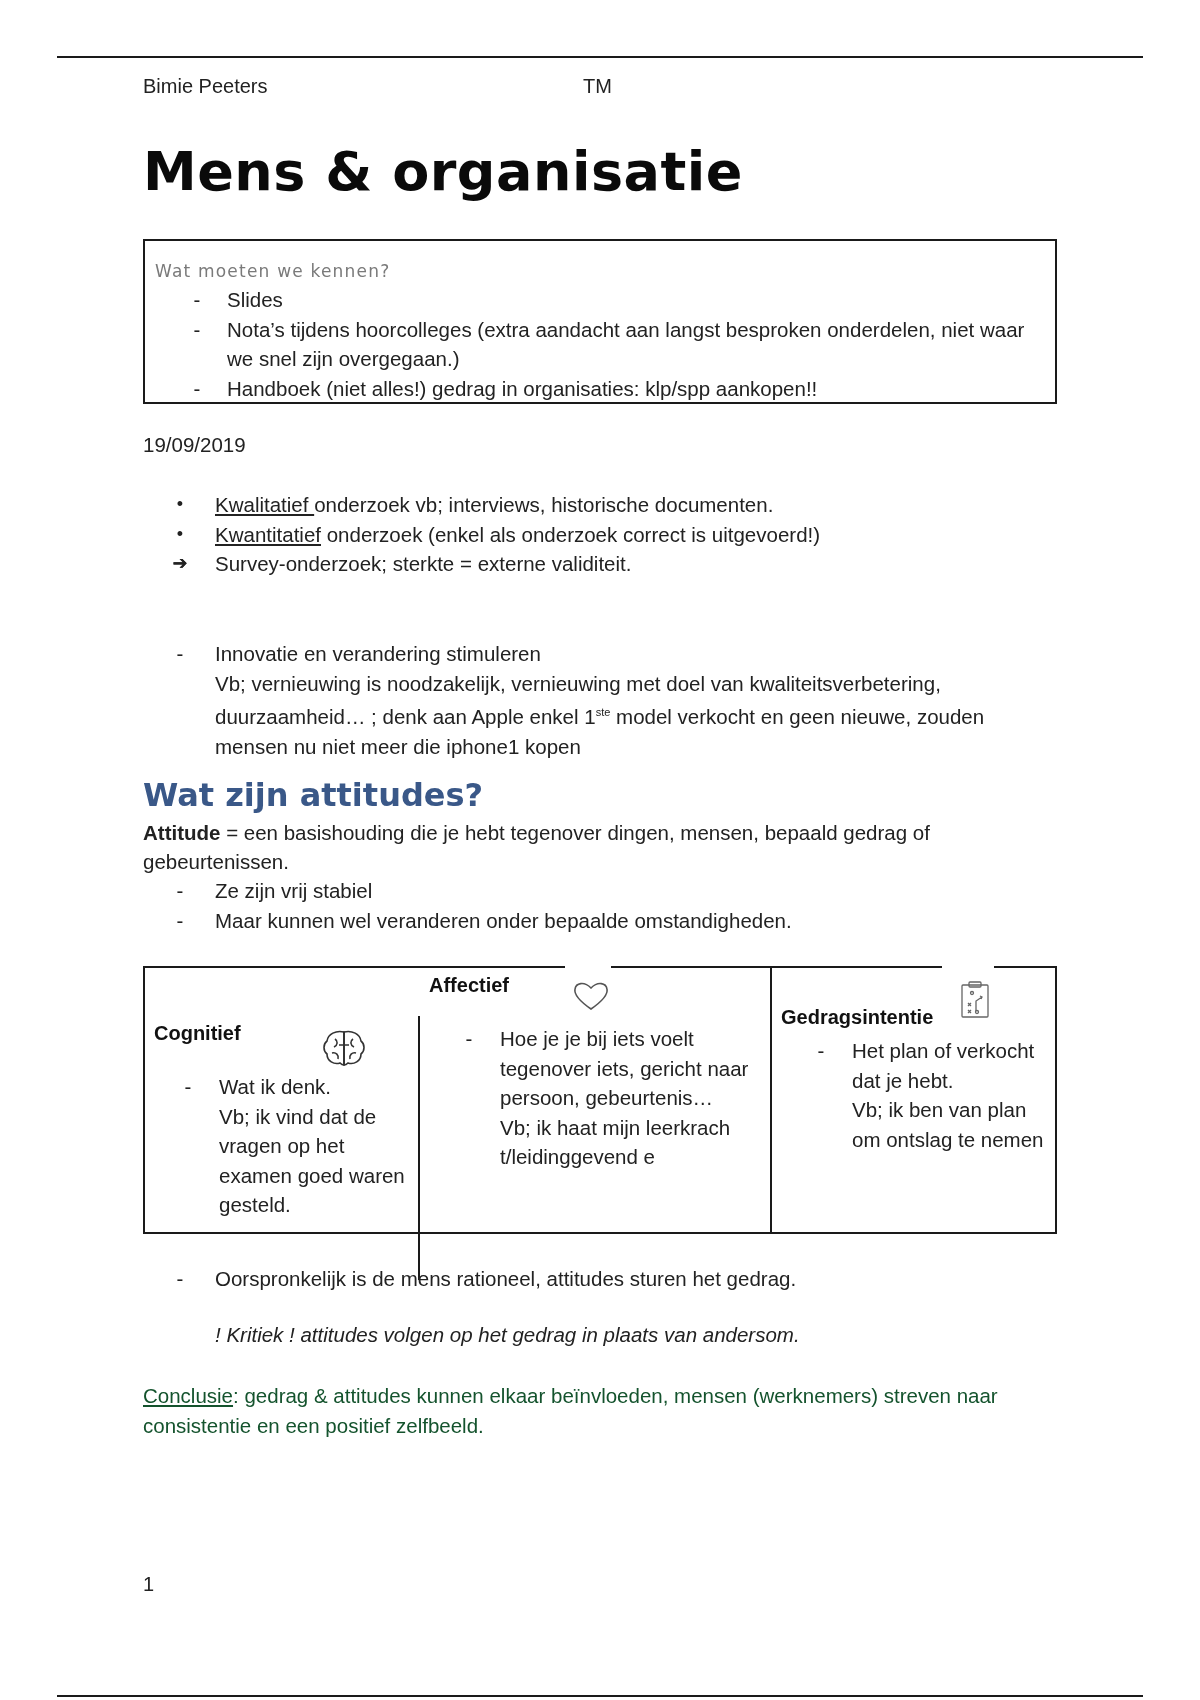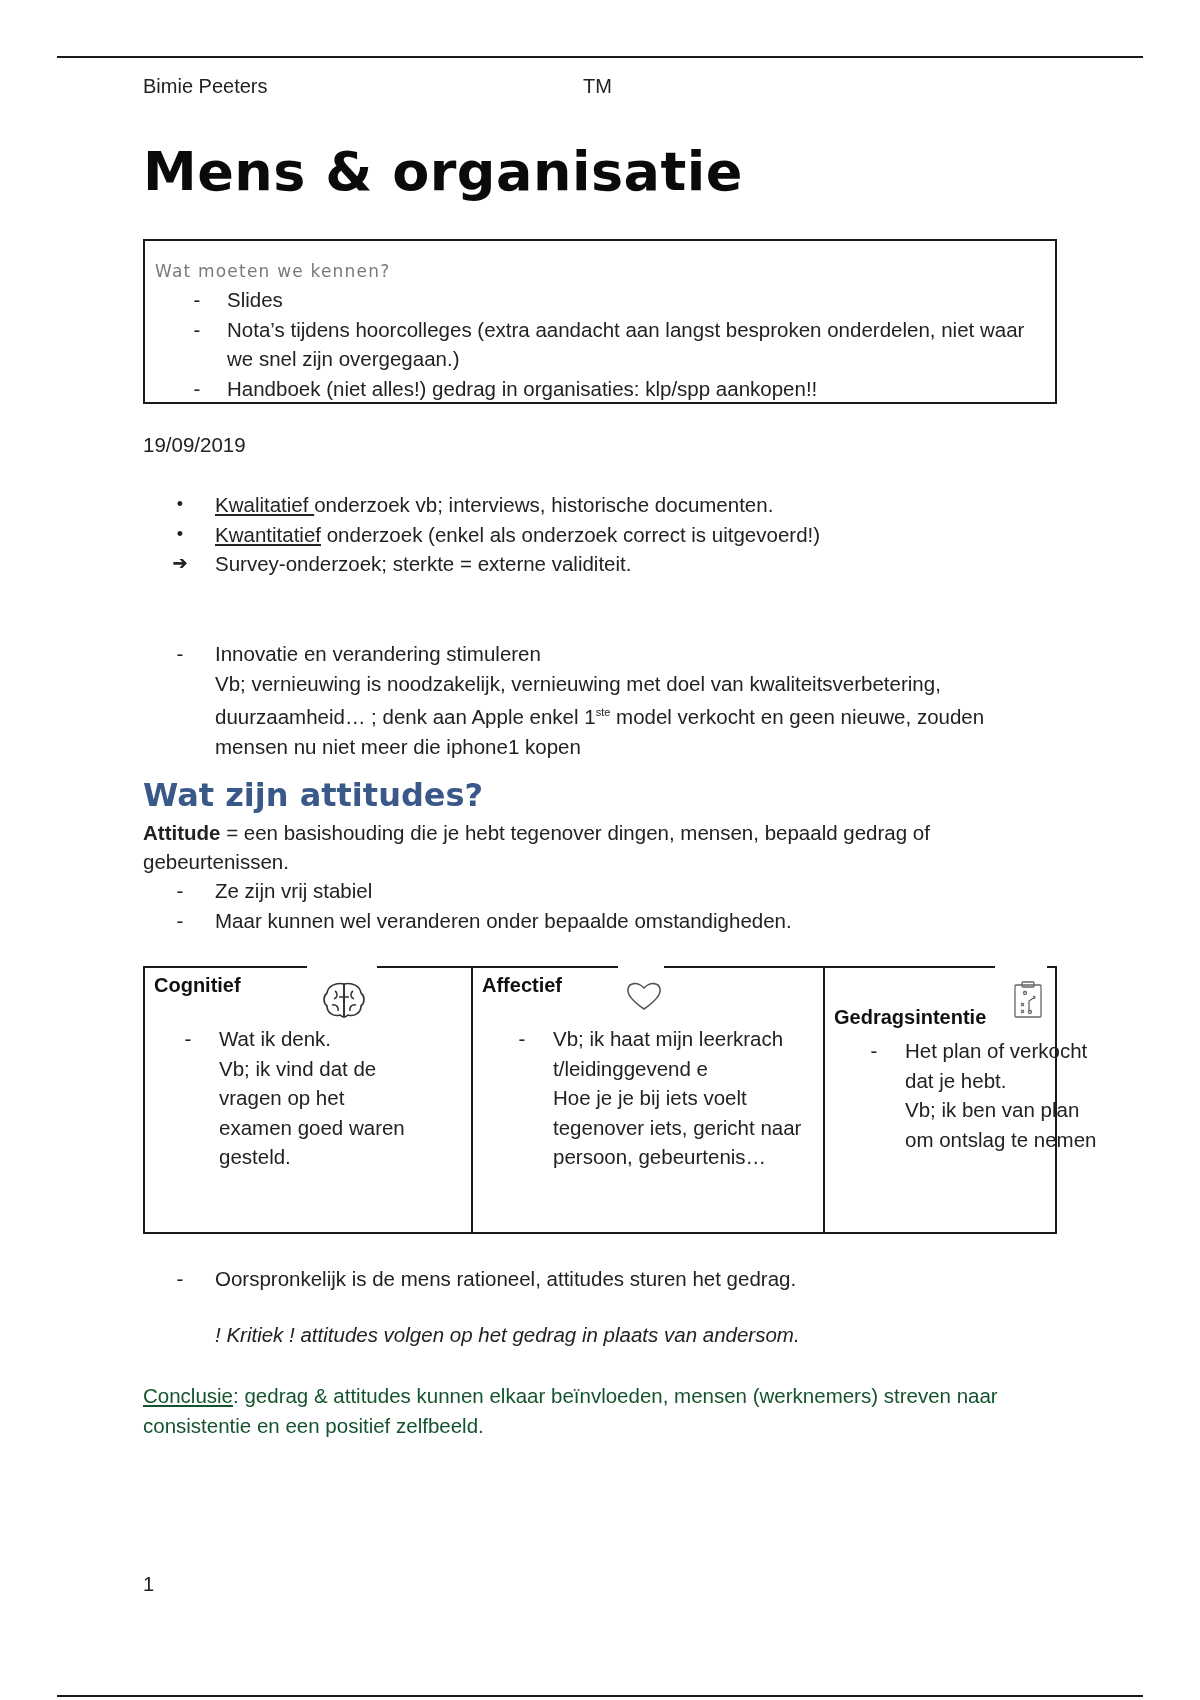--- a/index.html
+++ b/index.html
@@ -46,21 +46,21 @@
 
     .h2 { position: absolute; left: 143px; top: 776px; font-family: "DejaVu Sans", sans-serif; font-size: 32px; color: #3a5888; }
     .def { position: absolute; left: 143px; top: 818px; width: 900px; font-size: 20.5px; line-height: 29px; color: #222; }
     .props { position: absolute; left: 170px; top: 876px; list-style: none; }
     .props .li { padding-left: 45px; }
 
     
     .tbl { position: absolute; left: 143px; top: 966px; width: 914px; height: 268px; border: 2px solid #1a1a1a; display: flex; }
     .col { position: relative; height: 100%; border-right: 2px solid #1a1a1a; }
     .col:last-child { border-right: none; padding-left: 15px; }
-    .col1 { width: 328px; }
+    .col1 { width: 275px; margin-top: 48px; }
     .col2 { width: 352px; }
     .col3 { flex: 1; }
     .gap { position: absolute; top: -3px; height: 5px; background: #fff; }
     .col .ctitle { position: absolute; font-weight: bold; font-size: 20px; color: #111; }
     .col .icon { position: absolute; }
     .col .cl { position: absolute; list-style: none; }
     .col .cl .li { padding-left: 35px; line-height: 29.5px; }
     .col .cl .li .mk { left: -6px; }
 
     .crit-list { position: absolute; left: 170px; top: 1264px; list-style: none; }
@@ -144,22 +144,22 @@
   </div>
   <div class="col col2">
     <div class="gap" style="left:145px;width:46px;"></div>
     <div class="ctitle" style="left:9px;top:6px;">Affectief</div>
     <svg class="icon" style="left:152px;top:12px;" width="38" height="32" viewBox="0 0 38 32">
       <path d="M19 29 C6 20 2 14 3 9 C4 3 12 1 19 8 C26 1 34 3 35 9 C36 14 32 20 19 29 Z" fill="none" stroke="#555" stroke-width="1.6"></path>
     </svg>
     <ul class="cl" style="left:45px;top:56px;width:300px;">
       <li class="li">
           <span class="mk">-</span>
+          <span class="tx">Hoe je je bij iets voelt tegenover iets, gericht naar persoon, gebeurtenis…</span>
           <span class="tx i" style="width:240px;word-break:break-all;">Vb; ik haat mijn leerkracht/leidinggevend e</span>
-          <span class="tx">Hoe je je bij iets voelt tegenover iets, gericht naar persoon, gebeurtenis…</span>
         </li>
     </ul>
   </div>
   <div class="col col3">
     <div class="gap" style="left:170px;width:52px;"></div>
     <div class="ctitle" style="left:9px;top:38px;">Gedragsintentie</div>
     <svg class="icon" style="left:188px;top:13px;" width="30" height="38" viewBox="0 0 30 38">
       <g fill="none" stroke="#666" stroke-width="1.3">
         <rect x="2" y="4" width="26" height="32" rx="1"></rect>
         <rect x="9" y="1" width="12" height="5" rx="1"></rect>

